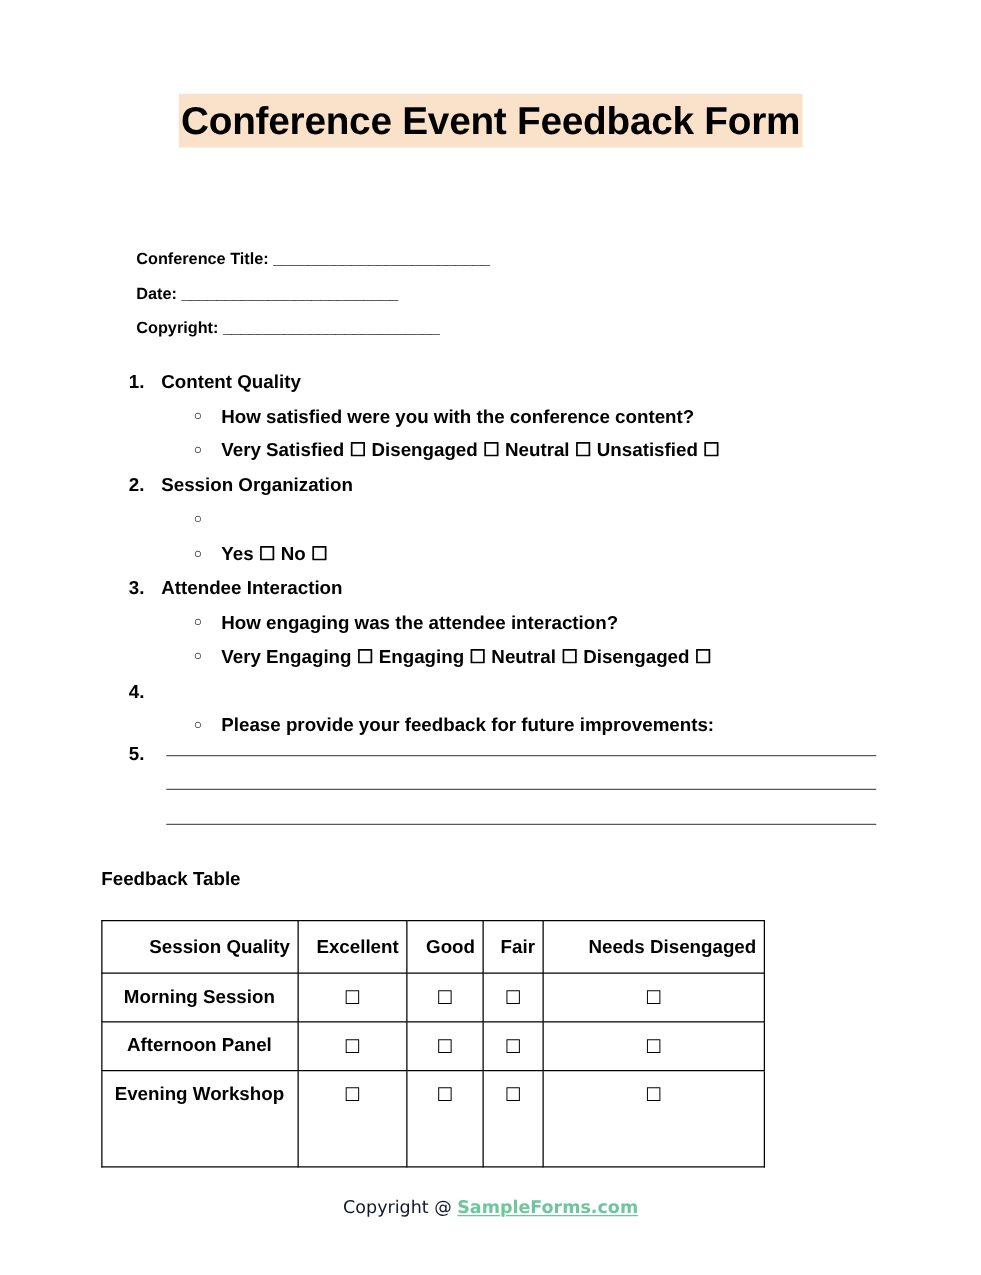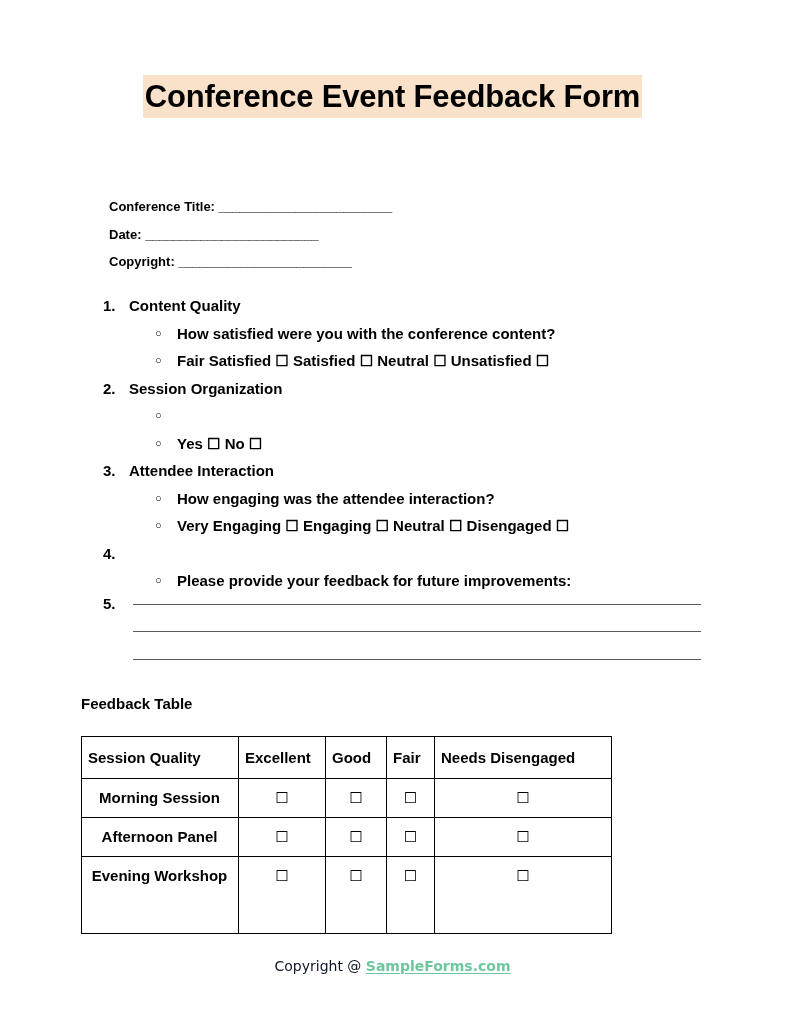--- a/index.html
+++ b/index.html
@@ -137,21 +137,21 @@
     table-layout: fixed;
     font-size: 15px;
   }
   .fb-table th, .fb-table td {
     border: 1px solid #000000;
     font-weight: bold;
     vertical-align: top;
     padding: 10px 8px;
   }
   .fb-table th {
-    text-align: left;
+    text-align: right;
     padding: 12px 6px;
   }
   .fb-table td.rowhead {
     text-align: center;
     padding-left: 7px;
   }
   .fb-table td.box {
     text-align: center;
     font-weight: normal;
   }
@@ -215,21 +215,21 @@
       <div class="q-head">
         <span class="q-num">1.</span>
         <span>Content Quality</span>
       </div>
       <div class="q-sub">
         <span class="bullet">○</span>
         <span>How satisfied were you with the conference content?</span>
       </div>
       <div class="q-sub">
         <span class="bullet">○</span>
-        <span>Fair Satisfied ☐ Satisfied ☐ Neutral ☐ Unsatisfied ☐</span>
+        <span>Very Satisfied ☐ Disengaged ☐ Neutral ☐ Unsatisfied ☐</span>
       </div>
     </div>
 
     <div class="q-item">
       <div class="q-head">
         <span class="q-num">2.</span>
         <span>Session Organization</span>
       </div>
       <div class="q-sub">
         <span class="bullet">○</span>

